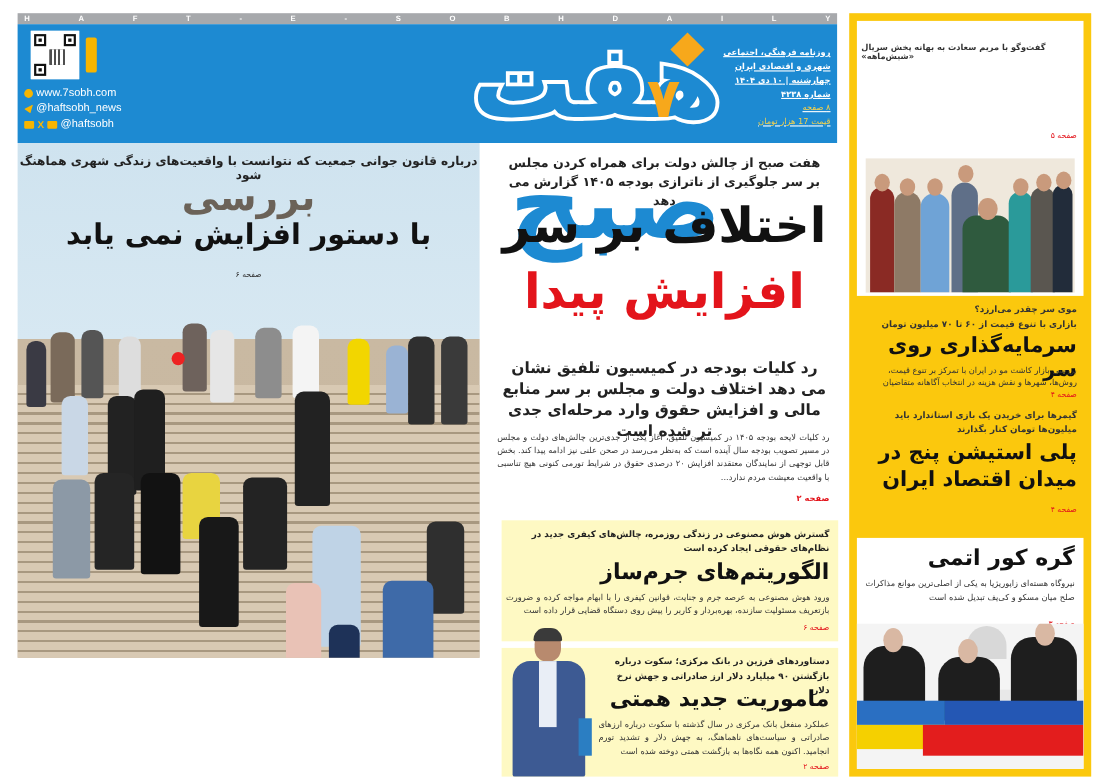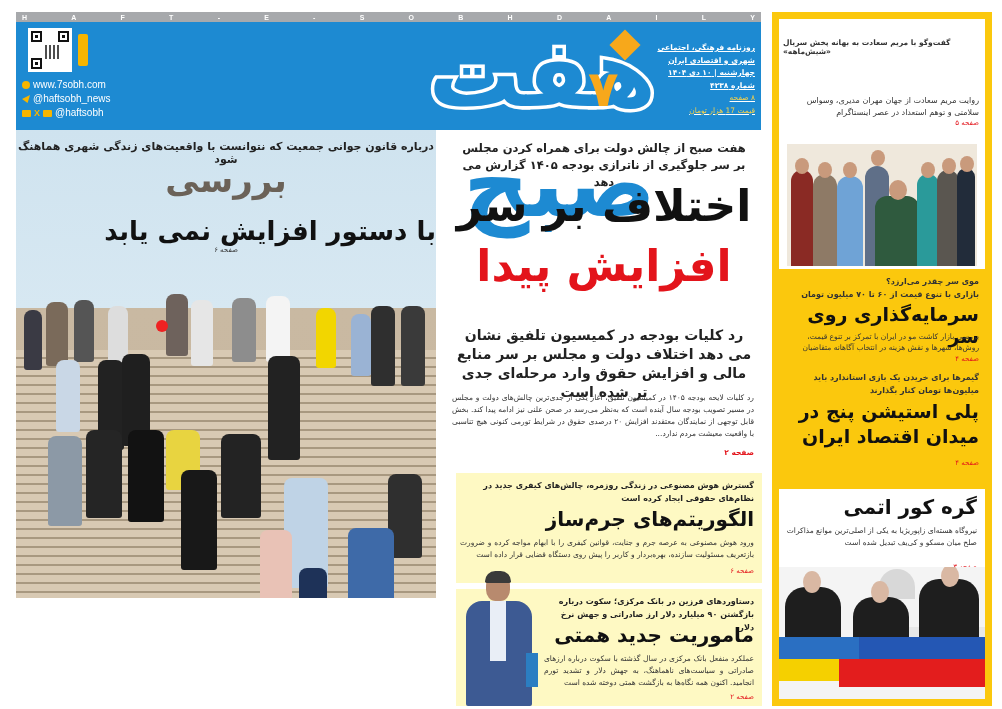--- a/index.html
+++ b/index.html
@@ -38,21 +38,21 @@
     .mast-info { position: absolute; right: 6px; top: 20px; width: 110px; font-size: 7.5px; color: #fff; line-height: 12.5px; text-align: right; font-weight: bold; text-decoration: underline; }
     .mast-info .y { color: #f7d24a; font-weight: normal; }
 
     
     .left-col { position: absolute; left: 0; top: 118px; width: 420px; height: 468px; overflow: hidden;
       background: linear-gradient(#cfe3ef 0, #d7e8f2 38%, #c9b9a2 38%, #c8b79f 100%); }
     .left-col .steps { position: absolute; left: 0; top: 220px; width: 420px; height: 356px;
       background: repeating-linear-gradient(180deg, #d8c9b3 0 7px, #a89880 7px 9px); }
     .left-overline { position: absolute; top: 10px; width: 420px; text-align: center; font-size: 11px; font-weight: bold; color: #222; }
     .left-head1 { position: absolute; top: 30px; width: 420px; text-align: center; font-size: 34px; font-weight: bold; color: #6b6258; }
-    .left-head2 { position: absolute; top: 86px; width: 420px; text-align: right; font-size: 26px; font-weight: bold; color: #111; }
+    .left-head2 { position: absolute; top: 69px; width: 420px; text-align: center; font-size: 26px; font-weight: bold; color: #111; }
     .left-page { position: absolute; top: 116px; width: 420px; text-align: center; font-size: 7px; color: #333; }
     .people { position: absolute; inset: 0; }
     .p { position: absolute; border-radius: 8px 8px 3px 3px; }
     .photo-credit { position: absolute; left: 410px; top: 500px; width: 10px; font-size: 6px; color: #555; writing-mode: vertical-rl; }
 
     
     .center-col { position: absolute; left: 428px; top: 118px; width: 318px; height: 576px; }
     .c-over { position: absolute; top: 10px; right: 8px; width: 300px; text-align: center; font-size: 11.5px; font-weight: bold; color: #222; line-height: 17px; }
     .c-head1 { position: absolute; top: 50px; right: 8px; width: 300px; text-align: center; font-size: 44px; font-weight: bold; color: #111; letter-spacing: -1px; }
     .c-head2 { position: absolute; top: 110px; right: 8px; width: 300px; text-align: center; font-size: 44px; font-weight: bold; color: #e3141b; letter-spacing: -1px; }
@@ -259,21 +259,20 @@
       <div class="hm-head">ماموریت جدید همتی</div>
       <div class="hm-body">عملکرد منفعل بانک مرکزی در سال گذشته با سکوت درباره ارزهای صادراتی و سیاست‌های ناهماهنگ، به جهش دلار و تشدید تورم انجامید. اکنون همه نگاه‌ها به بازگشت همتی دوخته شده است</div>
       <div class="hm-page">صفحه ۲</div>
     </div>
   </div>
 
   <div class="right-col">
     <div class="r-frame">
       <div class="white-top">
         <div class="r1-over">گفت‌وگو با مریم سعادت به بهانه پخش سریال «شیش‌ماهه»</div>
-        <div class="r1-body">روایت مریم سعادت از جهان مهران مدیری، وسواس سلامتی و توهم استعداد در عصر اینستاگرام</div>
         <div class="r1-page">صفحه ۵</div>
         <div class="cast">
           <div class="f" style="left:4px;width:22px;height:96px;background:#8a2a24"></div>
           <div class="f" style="left:26px;width:24px;height:92px;background:#8e7a66"></div>
           <div class="f" style="left:50px;width:26px;height:90px;background:#6fa3d6"></div>
           <div class="f" style="left:78px;width:24px;height:100px;background:#5f6f88"></div>
           <div class="f" style="left:88px;width:44px;height:70px;background:#2f5a3e"></div>
           <div class="f" style="left:130px;width:22px;height:92px;background:#2a9a9a"></div>
           <div class="f" style="left:150px;width:22px;height:96px;background:#5a5650"></div>
           <div class="f" style="left:170px;width:18px;height:98px;background:#222c3a"></div>

